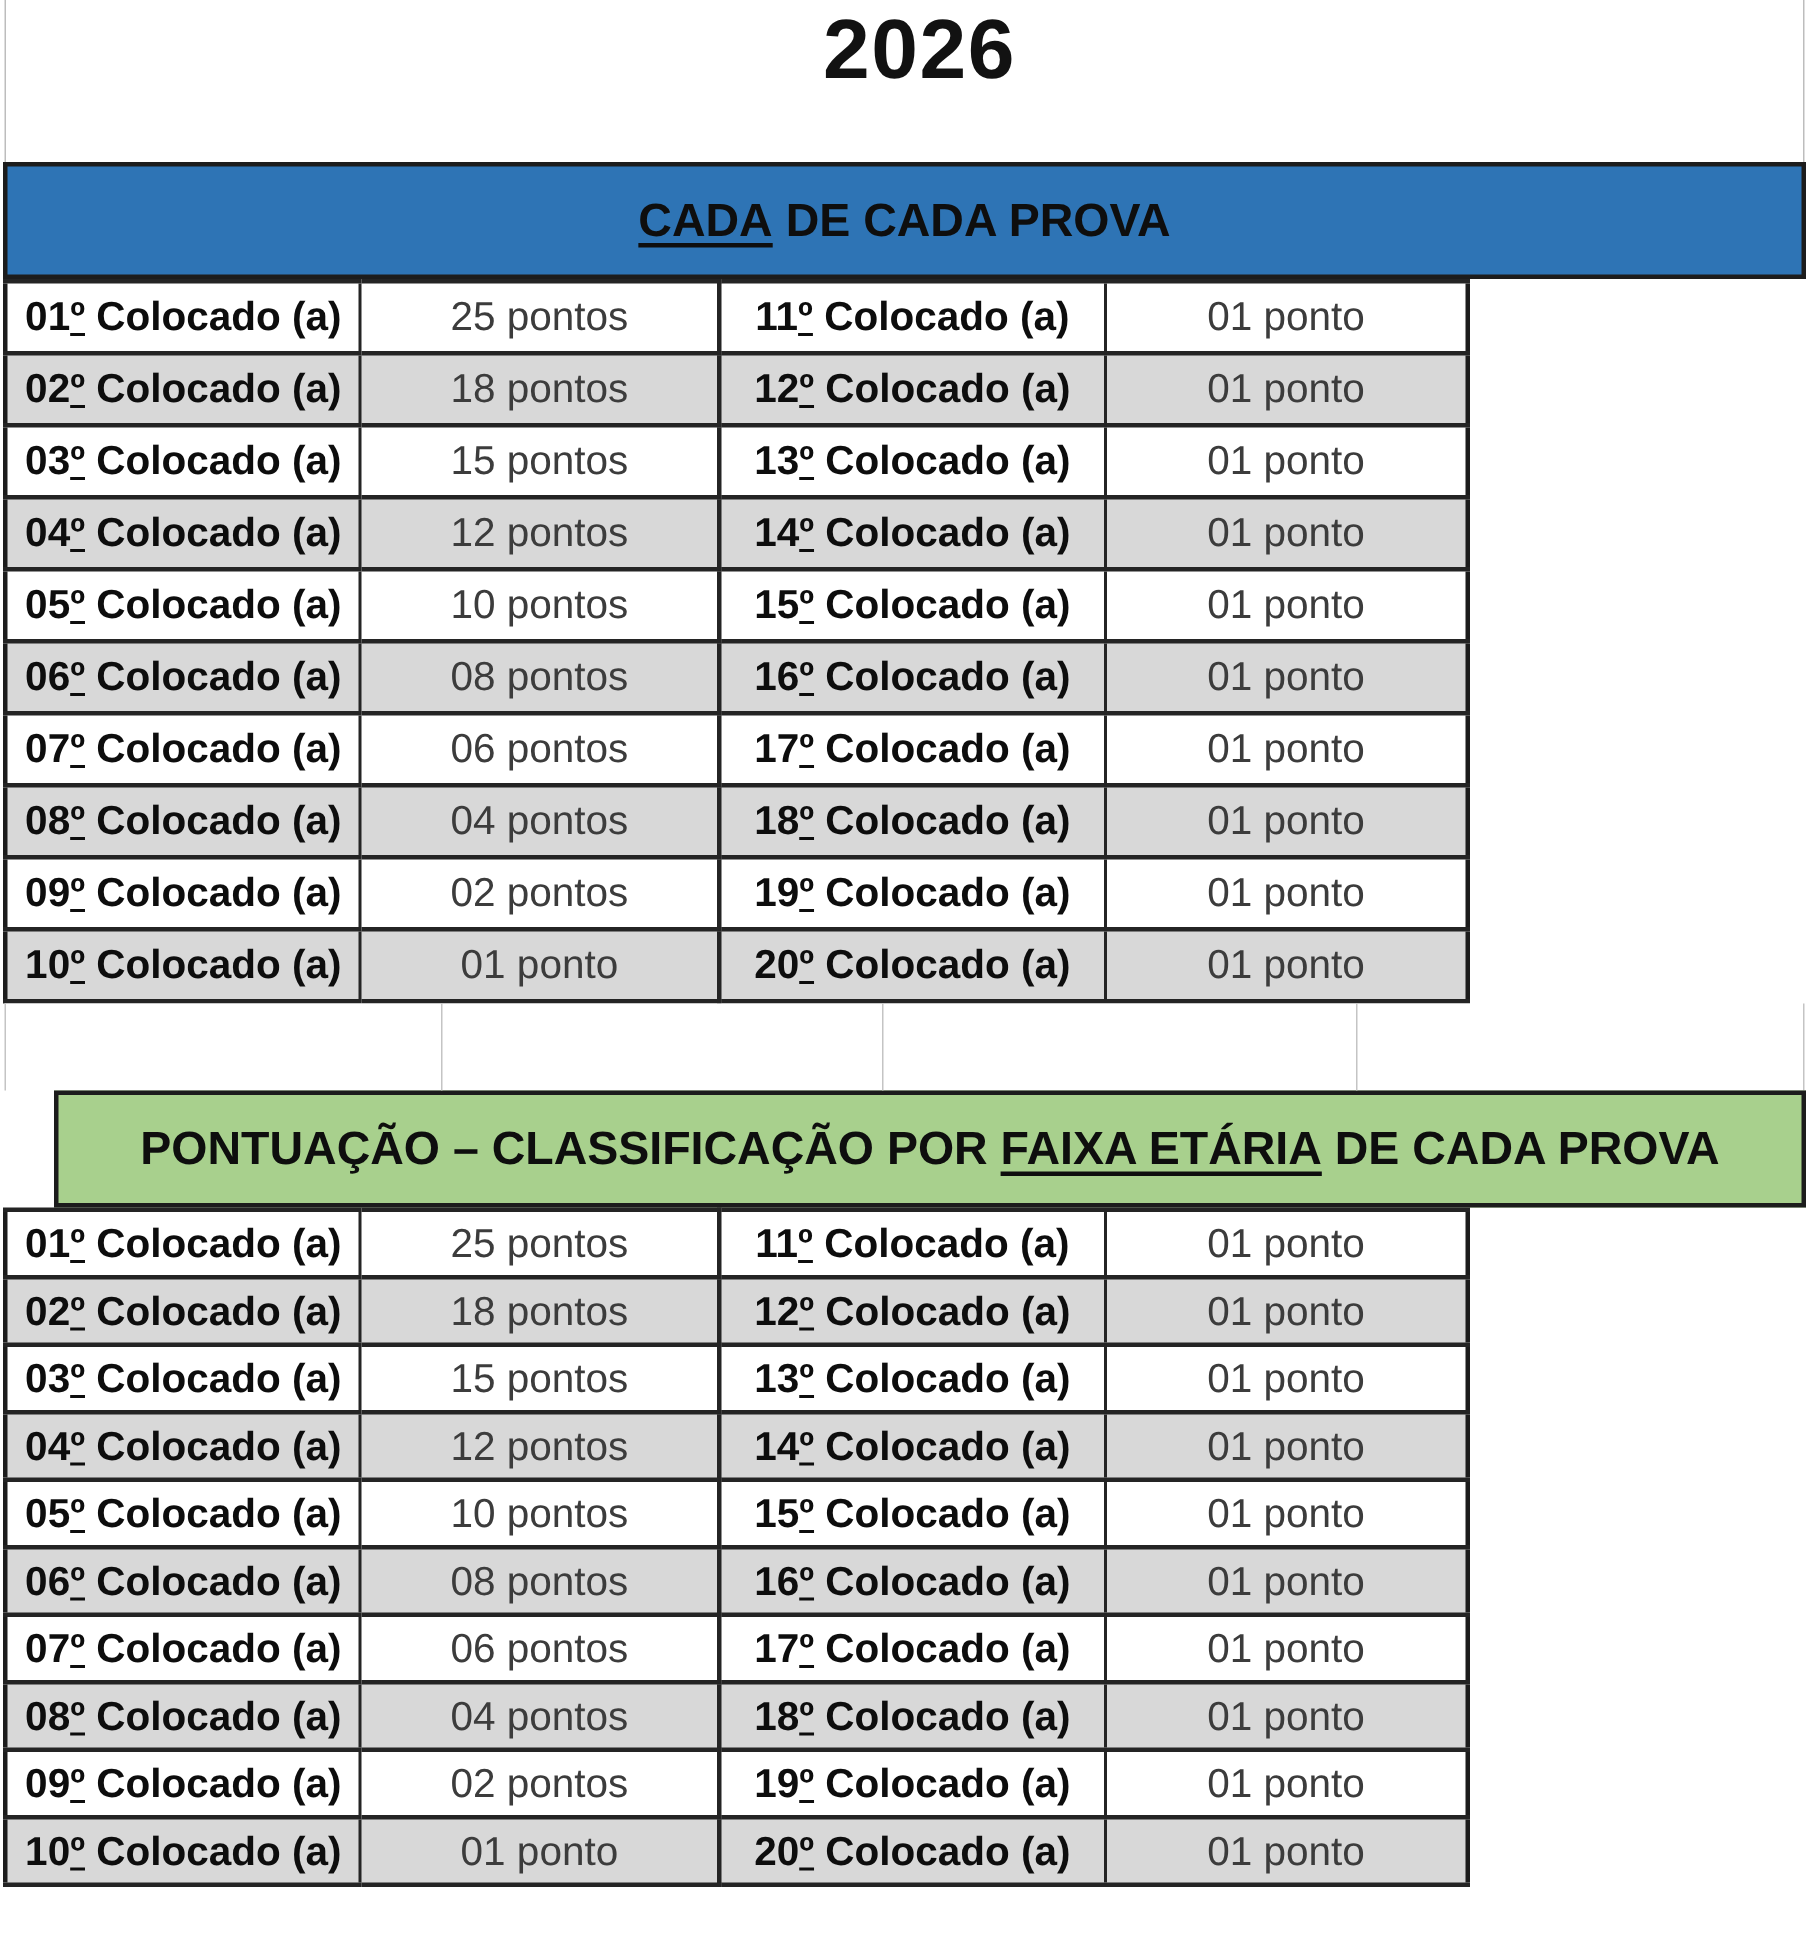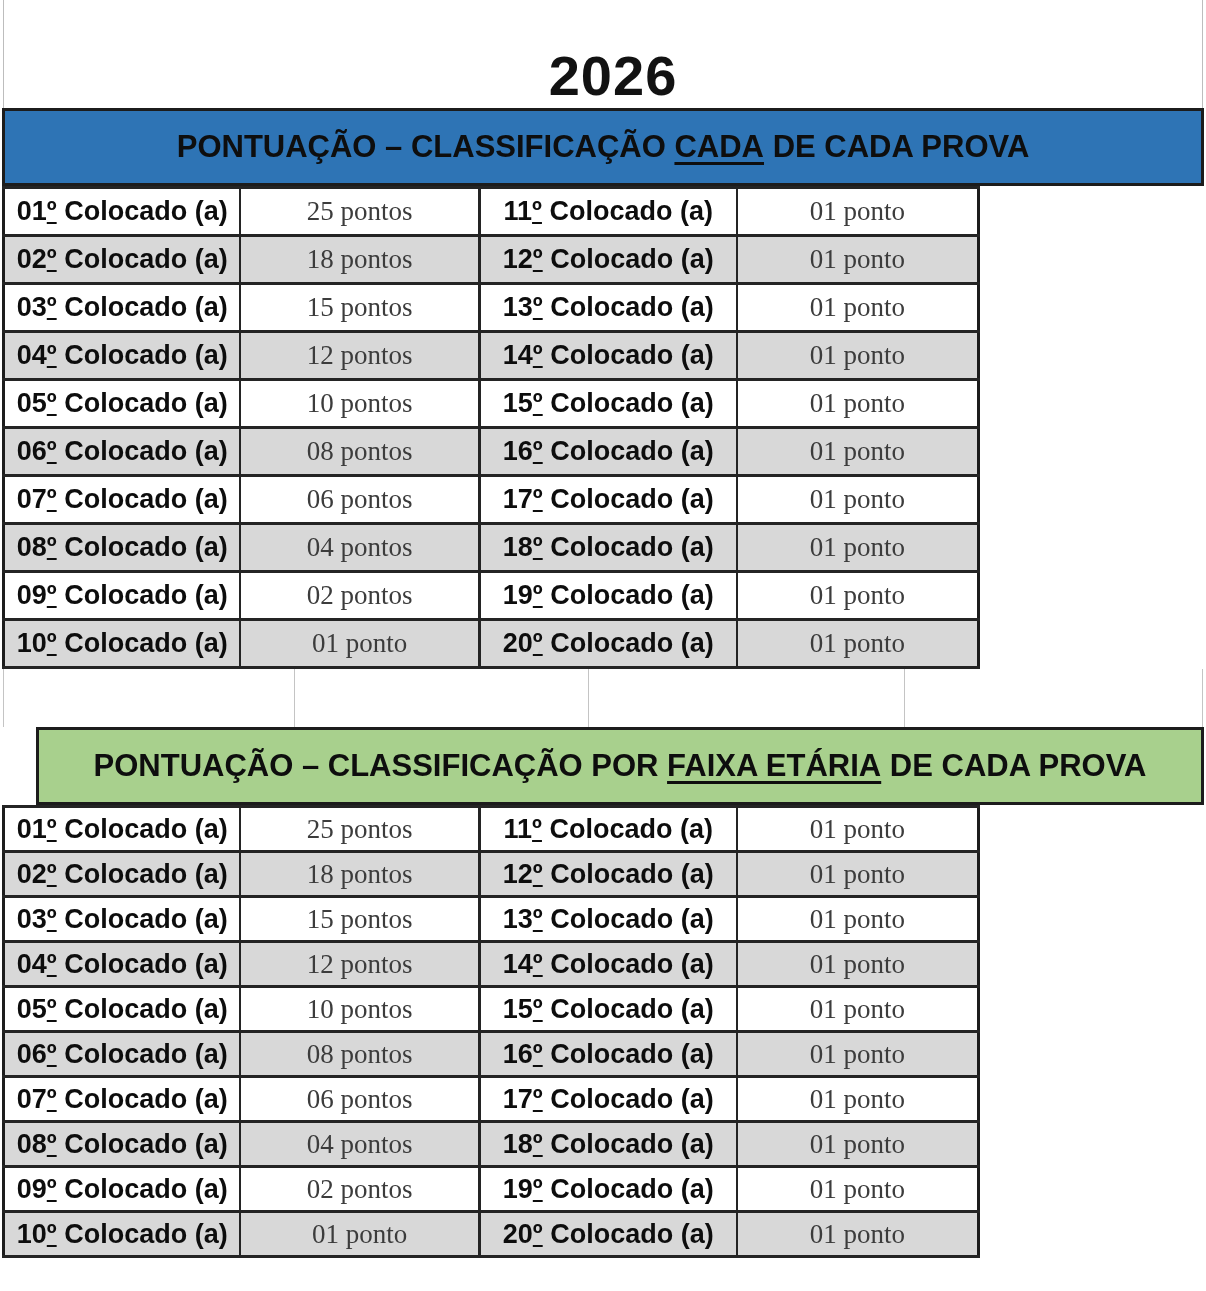--- a/index.html
+++ b/index.html
@@ -7,21 +7,21 @@
     width:1206px; height:1291px; overflow:hidden;
     font-family:"Liberation Sans", sans-serif;
     color:#111;
   }
   .page { position:relative; width:1206px; height:1291px; background:#fff; }
 
   
   .title-block {
     height:108px; margin:0 3px;
     border-left:1px solid #bdbdbd; border-right:1px solid #bdbdbd;
-    display:flex; align-items:flex-end; justify-content:center;padding-left:20px;
+    display:flex; align-items:flex-start; justify-content:center;padding-left:20px;
   }
   .title-text {
     font-size:56px; font-weight:bold; color:#121212; letter-spacing:1px;
   }
 
   
   .band {
     margin:0 2px; height:72px;
     border:3px solid var(--border, #1c1c1c);
     display:flex; align-items:center; justify-content:center;
@@ -46,21 +46,21 @@
   col.c3 { width:26.4%; } col.c4 { width:24.8%; }
   table.score td {
     border:2px solid #242424;
     border-top-width:3px; border-bottom-width:3px;
     text-align:center; vertical-align:middle;
     padding:0; font-size:27px; background:#ffffff;
   }
   table.score td.mid { border-right-width:3px; }
   table.score tr:nth-child(even) td { background:var(--row_alt_bg, #D8D8D8); }
   td.rank { font-weight:bold; color:#0d0d0d; }
-  td.pts  { color:#3c3c3c;font-family:Liberation Serif, serif; }
+  td.pts  { color:#3c3c3c; }
   .ord {
     text-decoration:underline;
     text-decoration-thickness:2px;
     text-underline-offset:2px;
   }
   table.t1 td { height:45px; }
   table.t2 td { height:42px; }
 
   
   .gap-row {
@@ -74,21 +74,21 @@
 </style>
 </head>
 <body>
 
 <div class="page">
 
   <div class="title-block">
     <span class="title-text">2026</span>
   </div>
 
-  <div class="band blue"><span>PONTUAÇÃO – CLASSIFICAÇÃO </span><span class="u">CADA</span><span> DE CADA PROVA</span></div>
+  <div class="band blue"><span class="u">CADA</span><span> DE CADA PROVA</span></div>
 
   <table class="score t1">
     <colgroup>
         <col class="c1">
         <col class="c2">
         <col class="c3">
         <col class="c4">
       </colgroup>
     <tbody>
   <tr>

